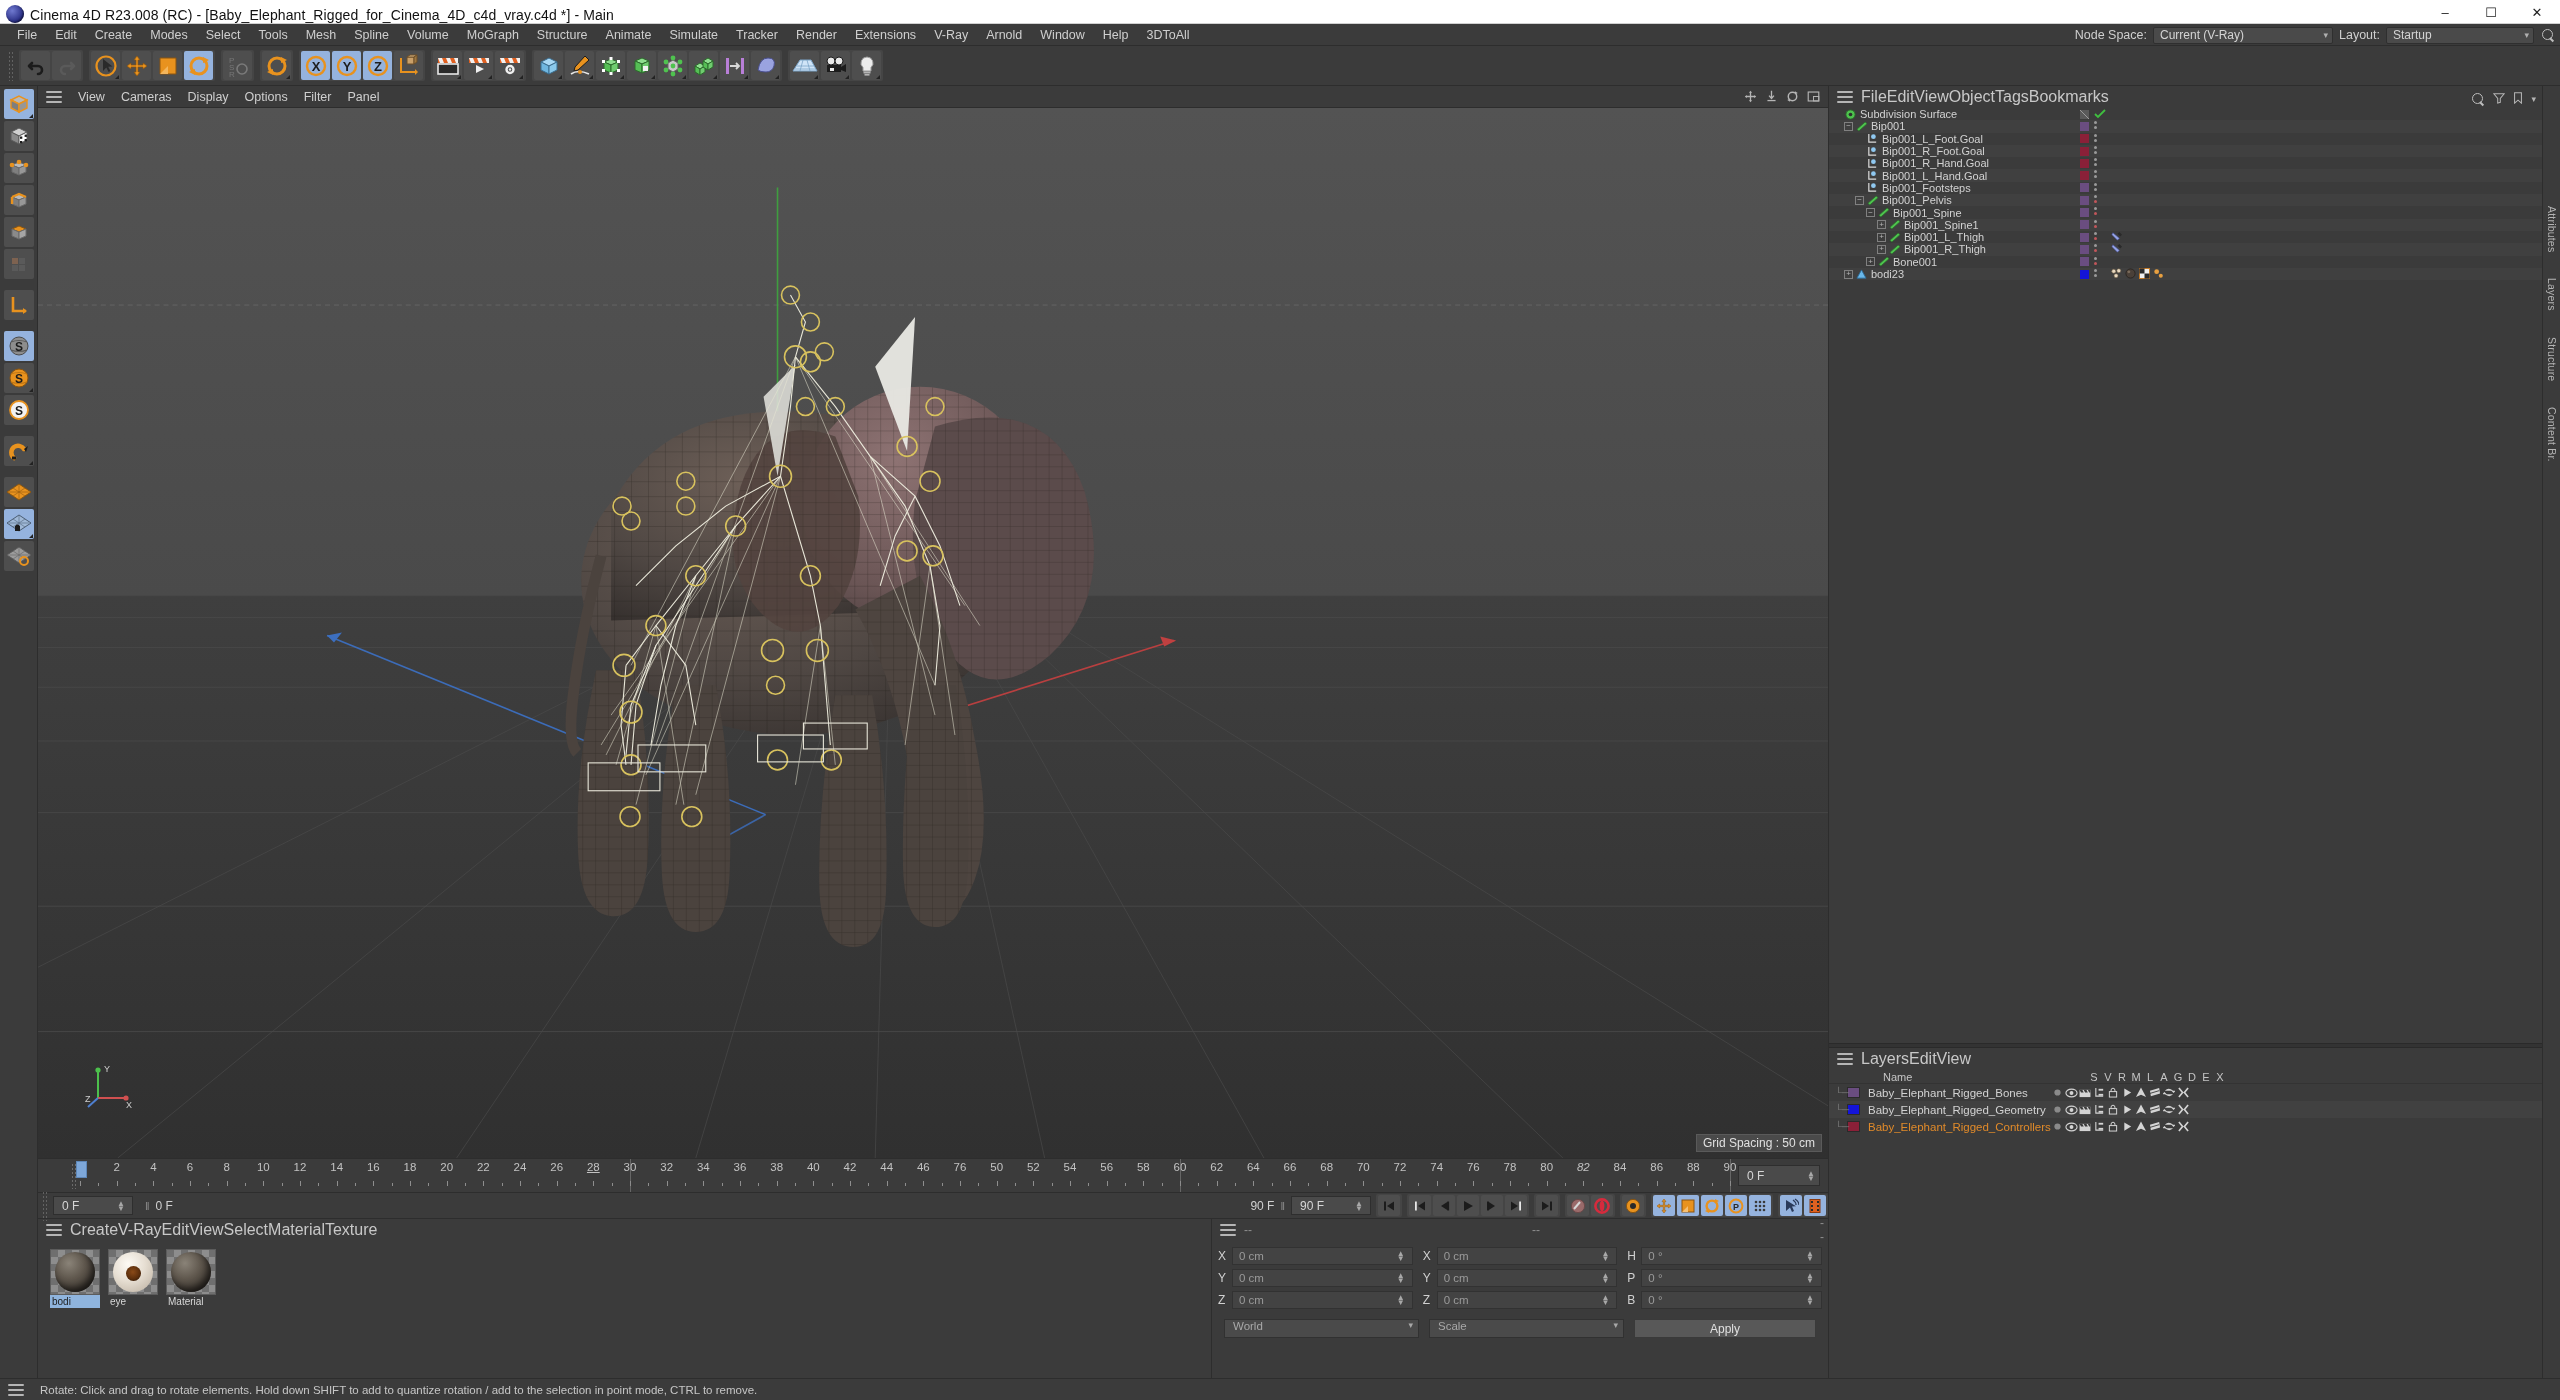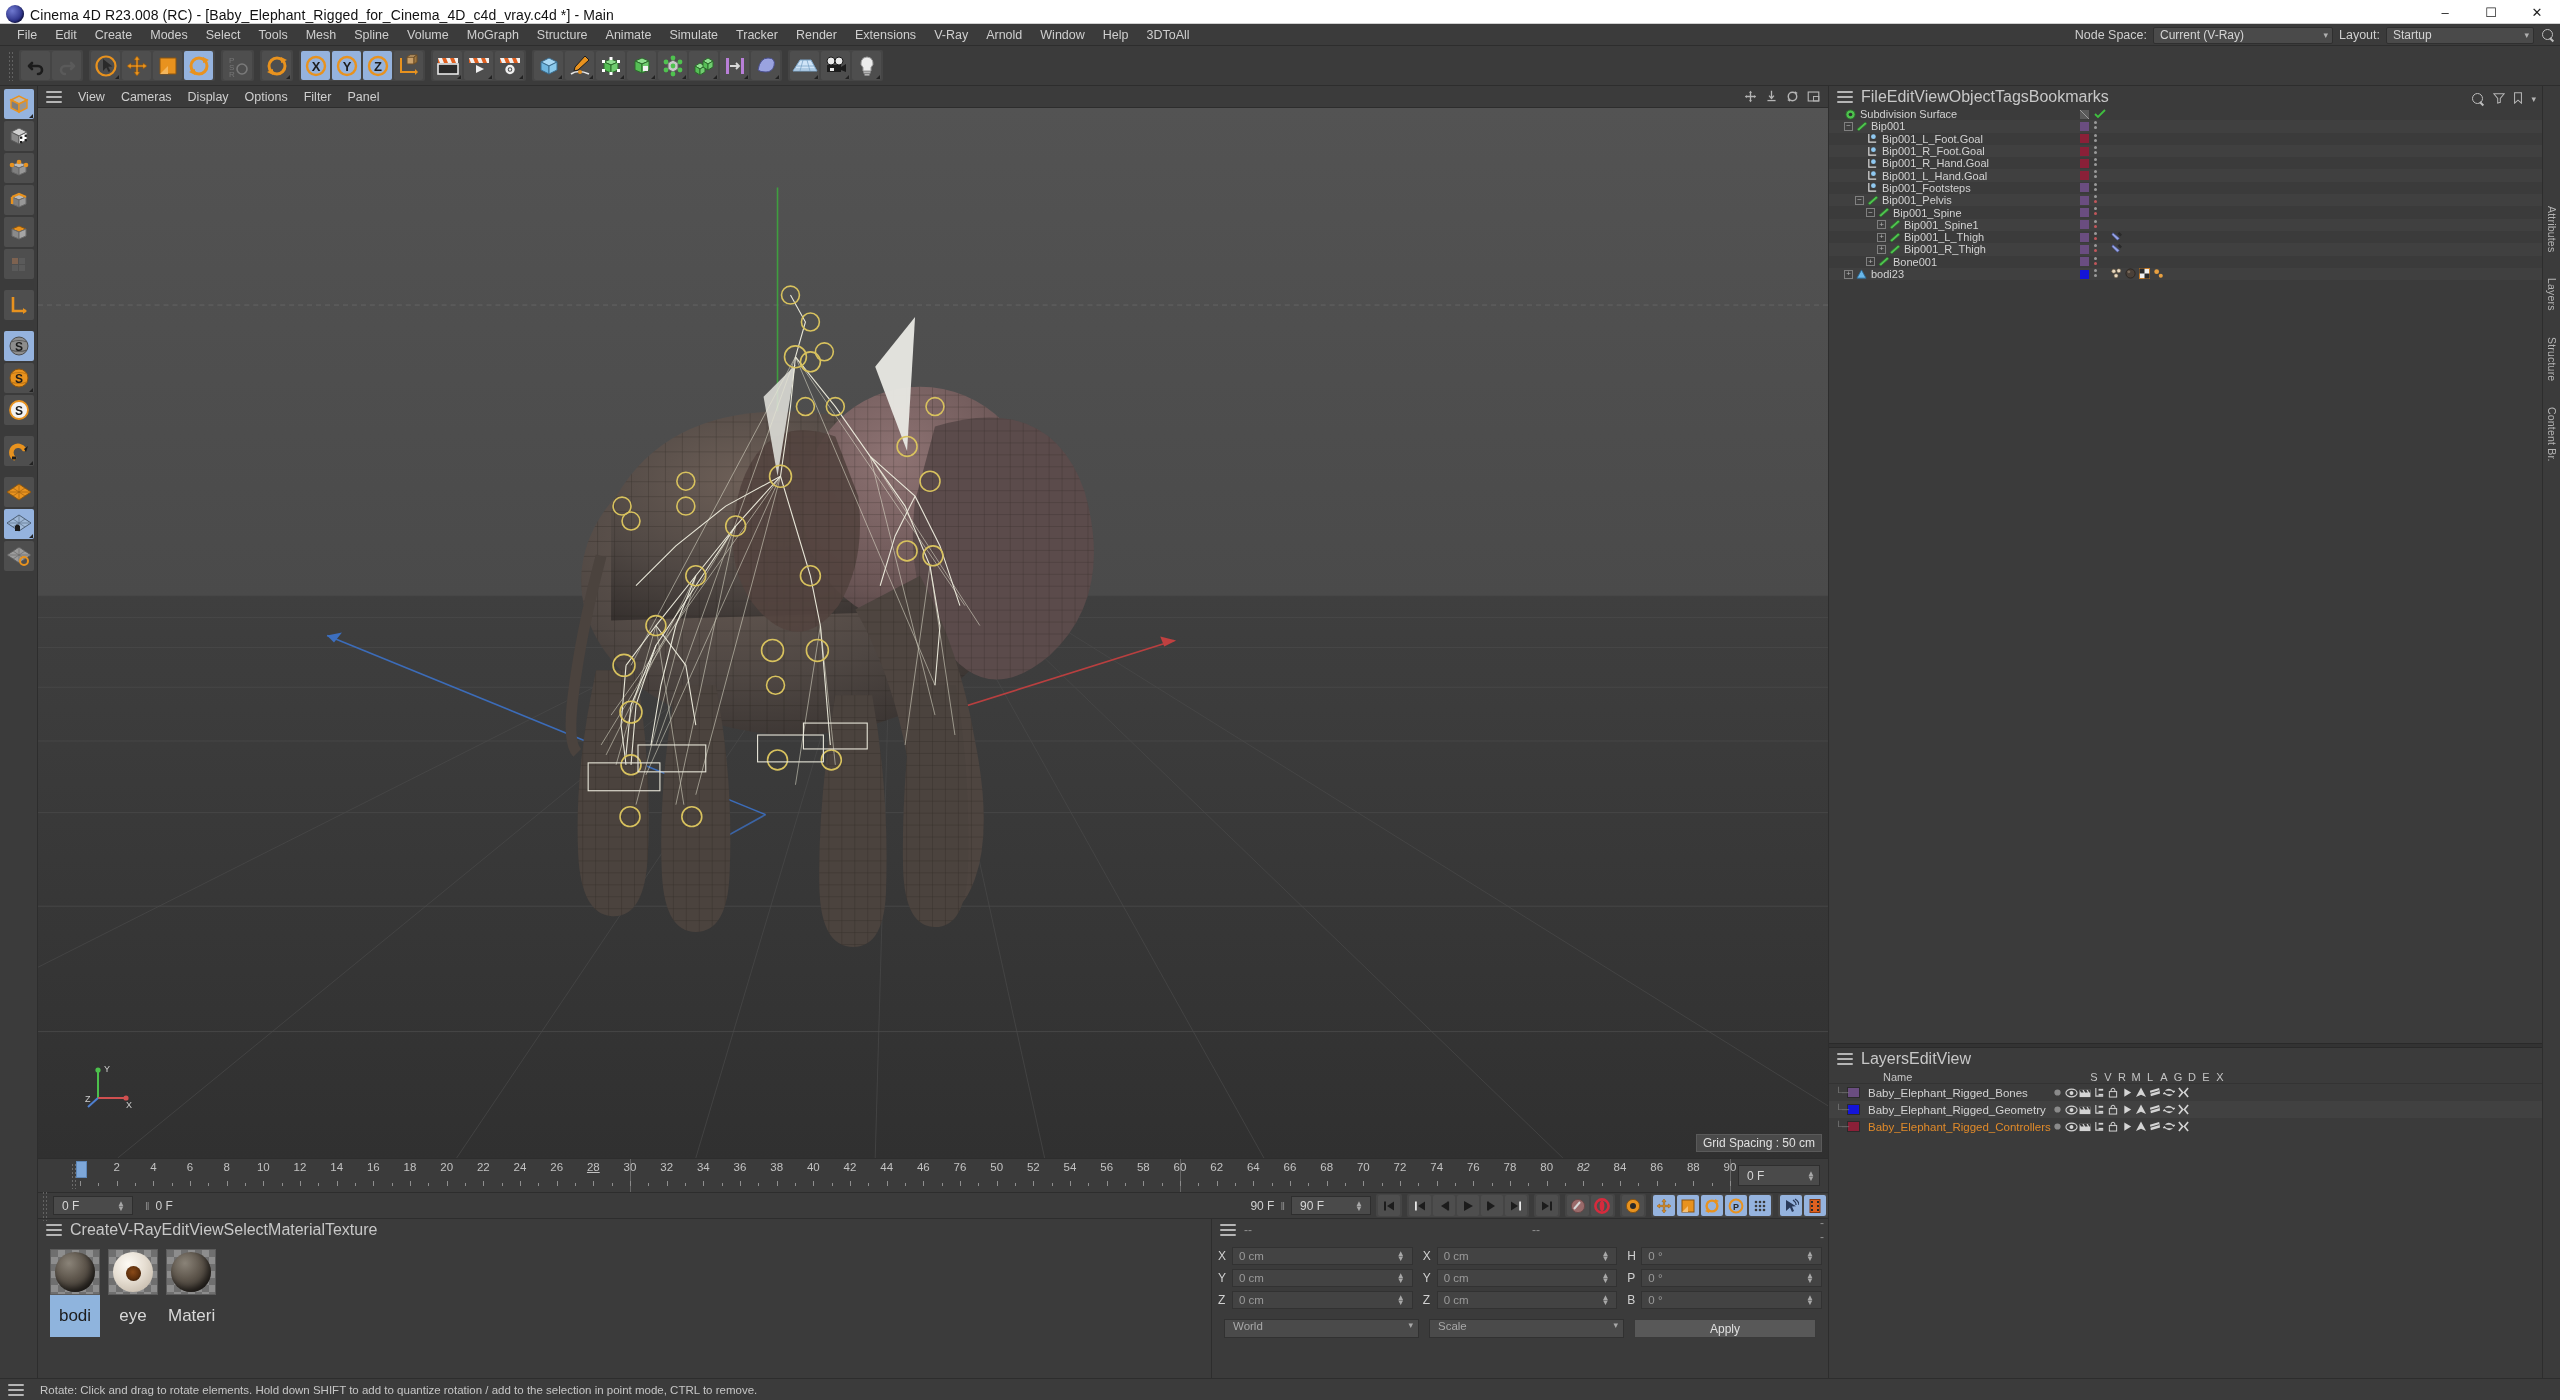--- a/index.html
+++ b/index.html
@@ -112,21 +112,21 @@
   .matpanel{ width:1390px; border-right:1px solid #2d2d2d; display:flex; flex-direction:column;}
   .mat-menubar{ height:22px; display:flex; align-items:center; padding-left:4px; background:#3b3b3b;}
   .mat-area{ flex:1; background:#3b3b3b; padding:8px 0 0 12px; display:flex; gap:8px; align-items:flex-start;}
   .mat{ width:50px; }
   .mat .sw{ width:50px; height:46px; border:1px solid #5c5c5c;
      background-image:linear-gradient(45deg,#8d8d8d 25%,transparent 25%,transparent 75%,#8d8d8d 75%),
                       linear-gradient(45deg,#8d8d8d 25%,#6f6f6f 25%,#6f6f6f 75%,#8d8d8d 75%);
      background-size:14px 14px; background-position:0 0,7px 7px;
      display:flex; align-items:center; justify-content:center;}
   .mat .ball{ width:40px;height:40px;border-radius:50%;}
-  .mat .nm{ font-size:17px; text-align:center; color:#d8d8d8; padding:11px 2px; white-space:nowrap; overflow:hidden;}
+  .mat .nm{ font-size:10px; text-align:left; color:#d8d8d8; padding:1px 2px; white-space:nowrap; overflow:hidden;}
   .mat .nm.sel{ background:#8fb4dd; color:#1c1c1c;}
 
   .coordpanel{ flex:1; display:flex; flex-direction:column; background:#3b3b3b;}
   .coord-head{ height:22px; display:flex; align-items:center; padding-left:4px; gap:0;}
   .coord-head .dash{ font-size:12px; color:#8f8f8f;}
   .coord-grid{ padding:4px 6px 0 6px; }
   .crow{ display:flex; align-items:center; height:22px; gap:0; }
   .clabel{ width:14px; font-size:12px; color:#d0d0d0; text-align:left;}
   .cfield{ height:18px; background:#434343; border:1px solid #323232; flex:1; margin-right:10px;
     display:flex; align-items:center; padding:0 3px 0 6px; font-size:11.5px; color:#9a9a9a;}

